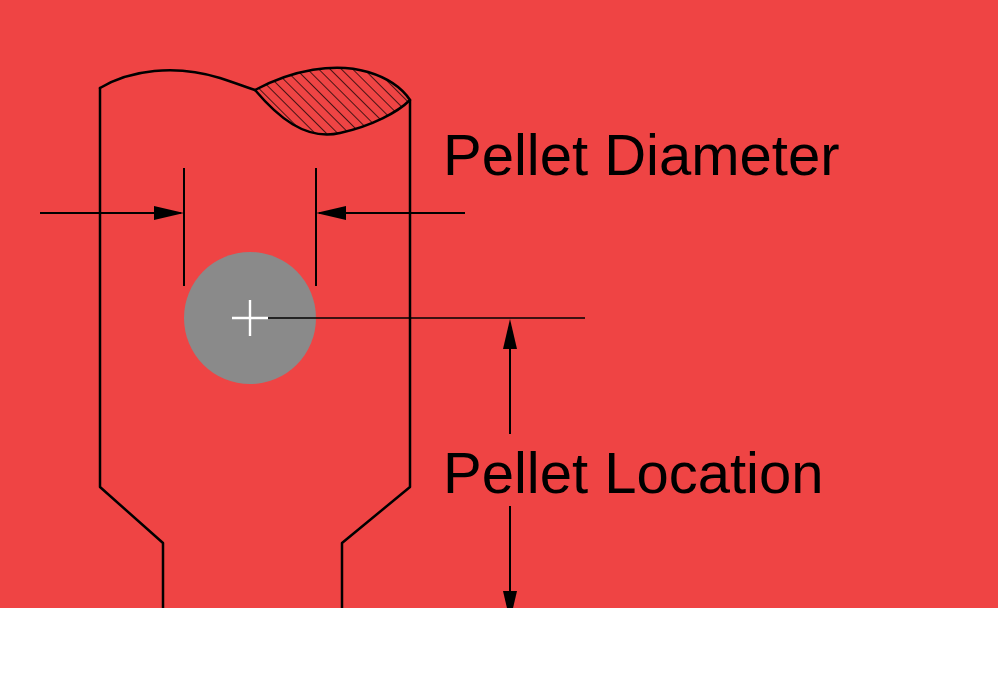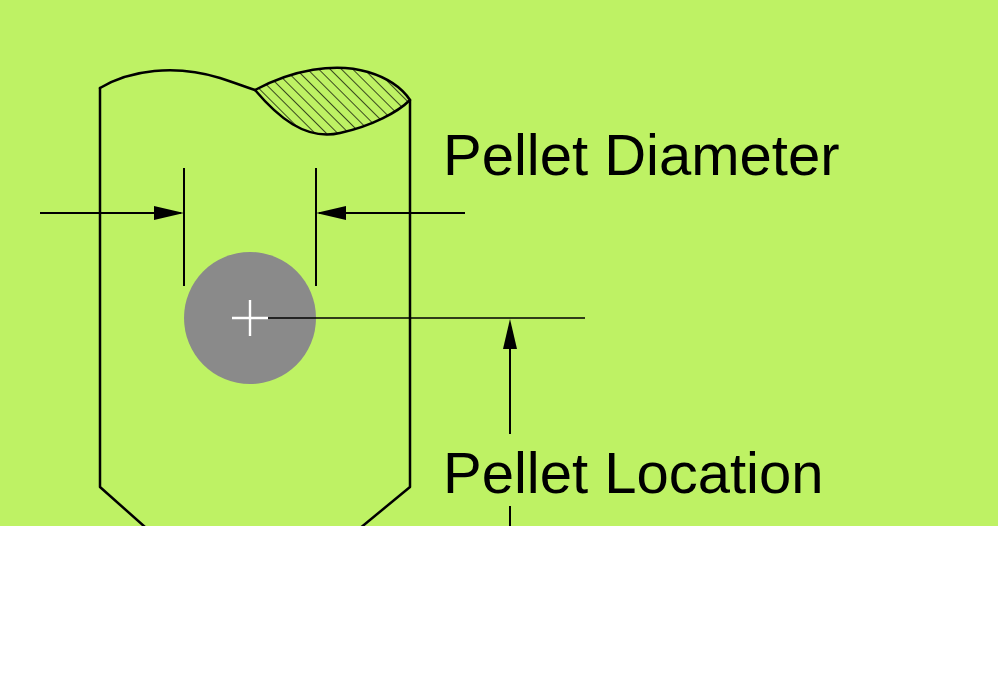--- a/index.html
+++ b/index.html
@@ -4,22 +4,22 @@
 <style>
   html, body {
     margin: 0;
     padding: 0;
     background: #ffffff;
     font-family: "Liberation Sans", sans-serif;
   }
   .canvas {
     position: relative;
     width: 998px;
-    height: 526px;
-    background: #bef264;
+    height: 608px;
+    background: #ef4444;
     overflow: hidden;
   }
   svg { display: block; }
   .outline {
     fill: none;
     stroke: #000000;
     stroke-width: 2.5;
     stroke-linejoin: round;
     stroke-linecap: round;
   }

